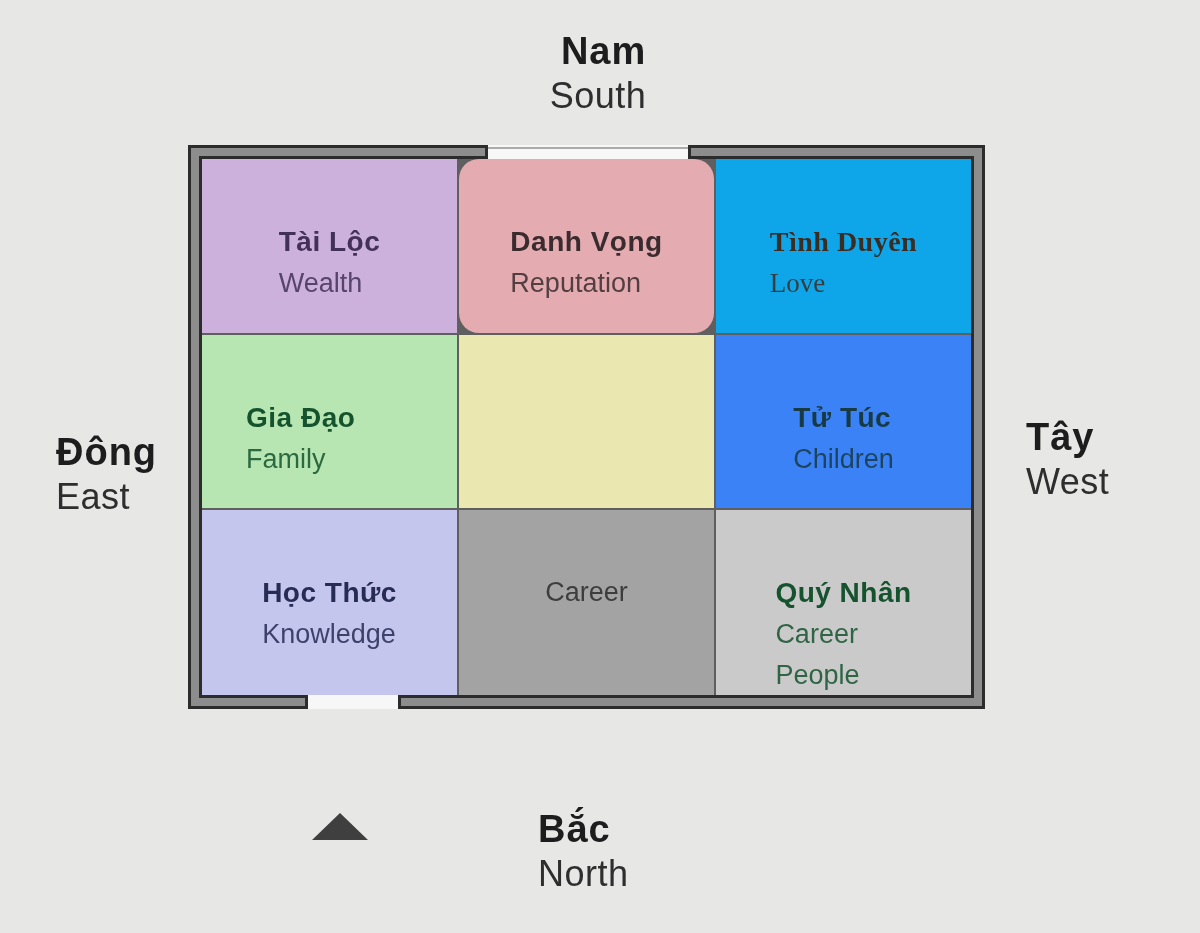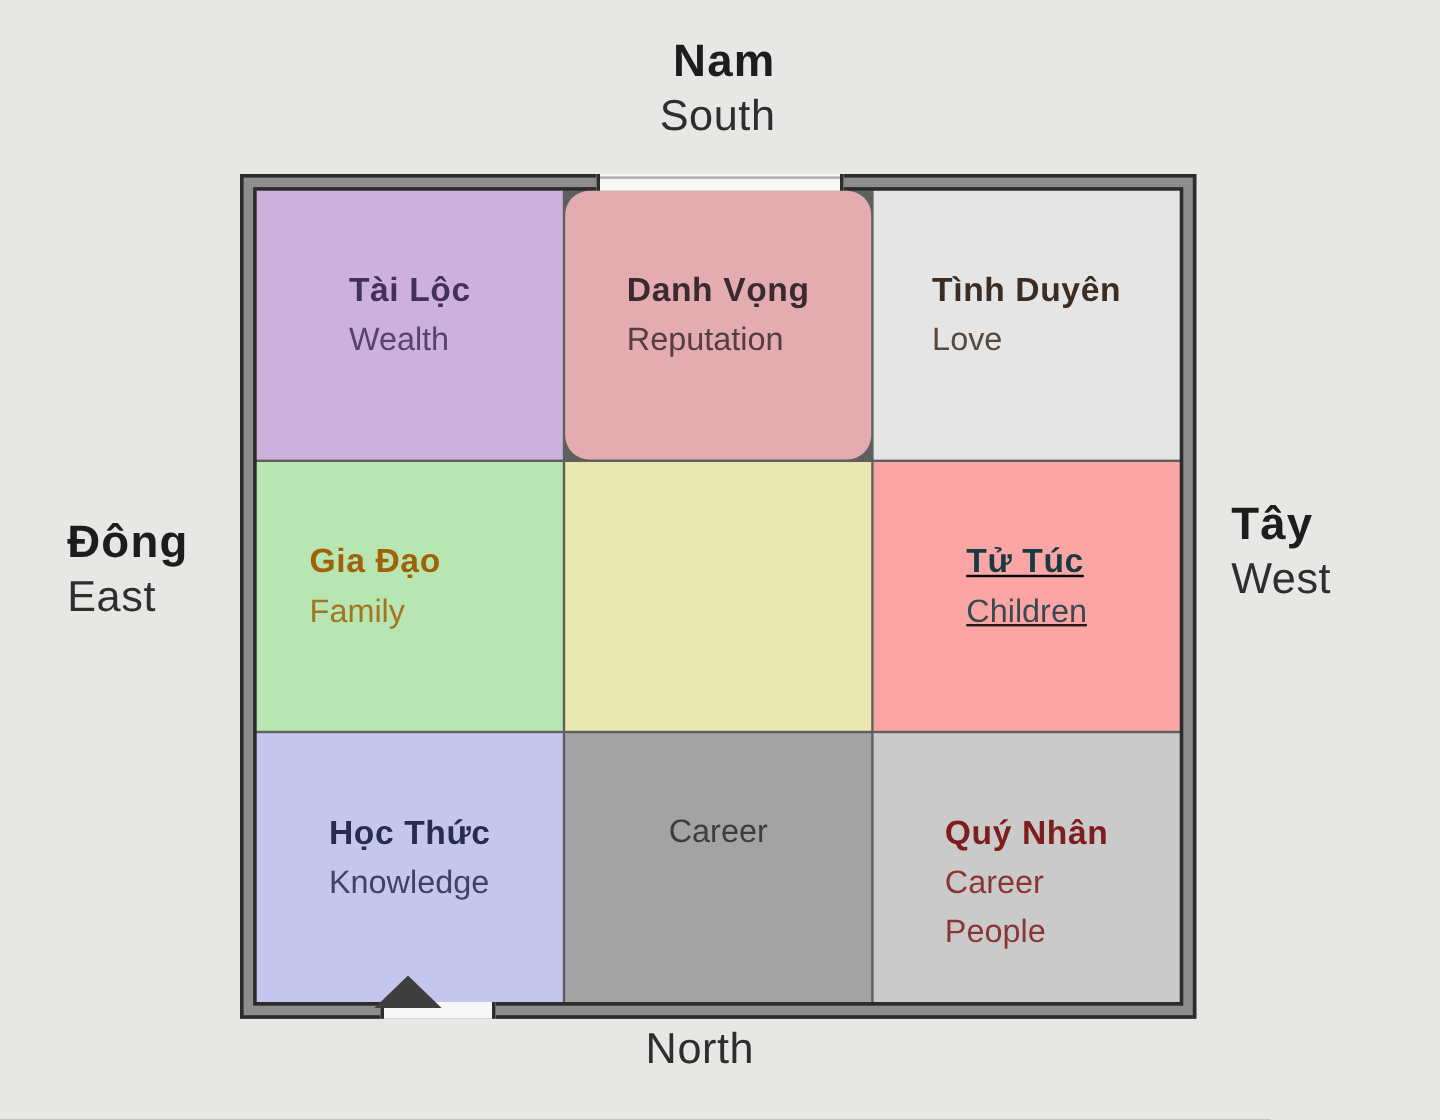--- a/index.html
+++ b/index.html
@@ -16,21 +16,21 @@
   .dir { position:absolute; line-height:1.22; }
   .dir .dir-native { font-weight:bold; font-size:38px; color:#1d1d1d; letter-spacing:1px; }
   .dir .dir-english { font-size:36px; color:#2e2e2e; letter-spacing:0.5px; }
   .dir-south { left:598px; top:28px; transform:translateX(-50%); text-align:right; }
   .dir-north { left:538px; top:806px; text-align:left; }
   .dir-east  { left:56px;  top:429px; text-align:left; }
   .dir-west  { left:1026px; top:414px; text-align:left; }
 
   
   .house {
-    position:absolute; left:200px; top:145px; width:797px; height:704px;
+    position:absolute; left:188px; top:145px; width:797px; height:564px;
     background:#8d8d8d;
     border:3px solid #2c2c2c;
     padding-left:16px;
   }
   .house-inner {
     position:absolute; inset:8px;
     border:3px solid #2c2c2c;
     background:#5f5f5f;
   }
   .grid {
@@ -106,63 +106,63 @@
           </div>
         </div>
 
         <div class="cell" style="background-color: rgb(228, 171, 177); border-radius: 20px;">
           <div class="cell-text" style="color: rgb(58, 43, 46);">
             <div class="cell-native">Danh Vọng</div>
             <div class="cell-english">Reputation</div>
           </div>
         </div>
 
-        <div class="cell" style="background-color: #e5e5e5;">
+        <div class="cell" style="background-color: #0ea5e9; font-family: Liberation Serif, serif;">
           <div class="cell-text" style="color: rgb(60, 45, 34);">
             <div class="cell-native">Tình Duyên</div>
             <div class="cell-english">Love</div>
           </div>
         </div>
 
         <div class="cell" style="background-color: rgb(183, 230, 178);">
-          <div class="cell-text" style="color: #a16207; margin-left: 44px;">
+          <div class="cell-text" style="color: #14532d; margin-left: 44px;">
             <div class="cell-native">Gia Đạo</div>
             <div class="cell-english">Family</div>
           </div>
         </div>
 
         <div class="cell" style="background-color: rgb(234, 232, 176);">
           <div class="cell-text" style="color: rgb(51, 51, 51);">
             <div class="cell-native"></div>
             <div class="cell-english"></div>
           </div>
         </div>
 
-        <div class="cell" style="background-color: #fca5a5; text-decoration: underline;">
+        <div class="cell" style="background-color: #3b82f6;">
           <div class="cell-text" style="color: rgb(23, 58, 68);">
             <div class="cell-native">Tử Túc</div>
             <div class="cell-english">Children</div>
           </div>
         </div>
 
         <div class="cell" style="background-color: rgb(197, 198, 238);">
           <div class="cell-text" style="color: rgb(39, 44, 85);">
             <div class="cell-native">Học Thức</div>
             <div class="cell-english">Knowledge</div>
           </div>
         </div>
 
         <div class="cell" style="background-color: rgb(163, 163, 163);">
           <div class="cell-text" style="color: rgb(44, 44, 44);">
             <div class="cell-english">Career</div>
           </div>
         </div>
 
         <div class="cell" style="background-color: rgb(202, 202, 202);">
-          <div class="cell-text" style="color: #7f1d1d;">
+          <div class="cell-text" style="color: #14532d;">
             <div class="cell-native">Quý Nhân</div>
             <div class="cell-english">Career
 People</div>
           </div>
         </div>
 
       </div>
     </div>
 
     <div class="gap gap-top" style="background-color: rgb(247, 247, 247);">

